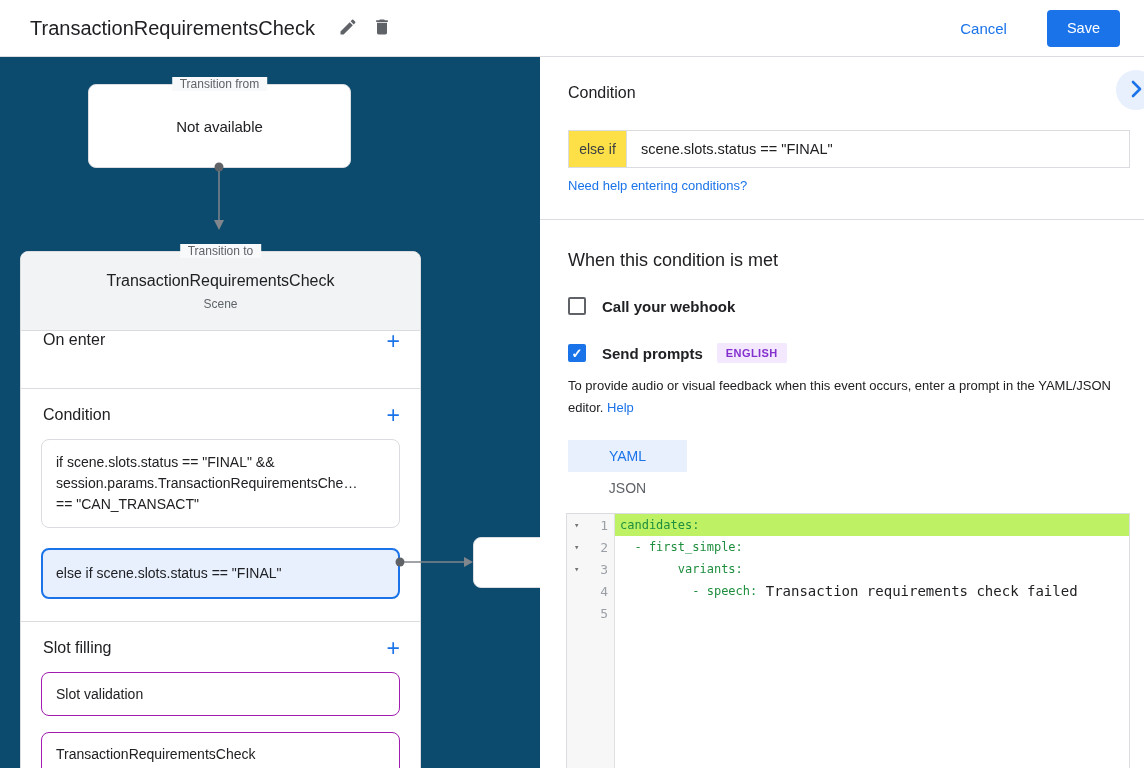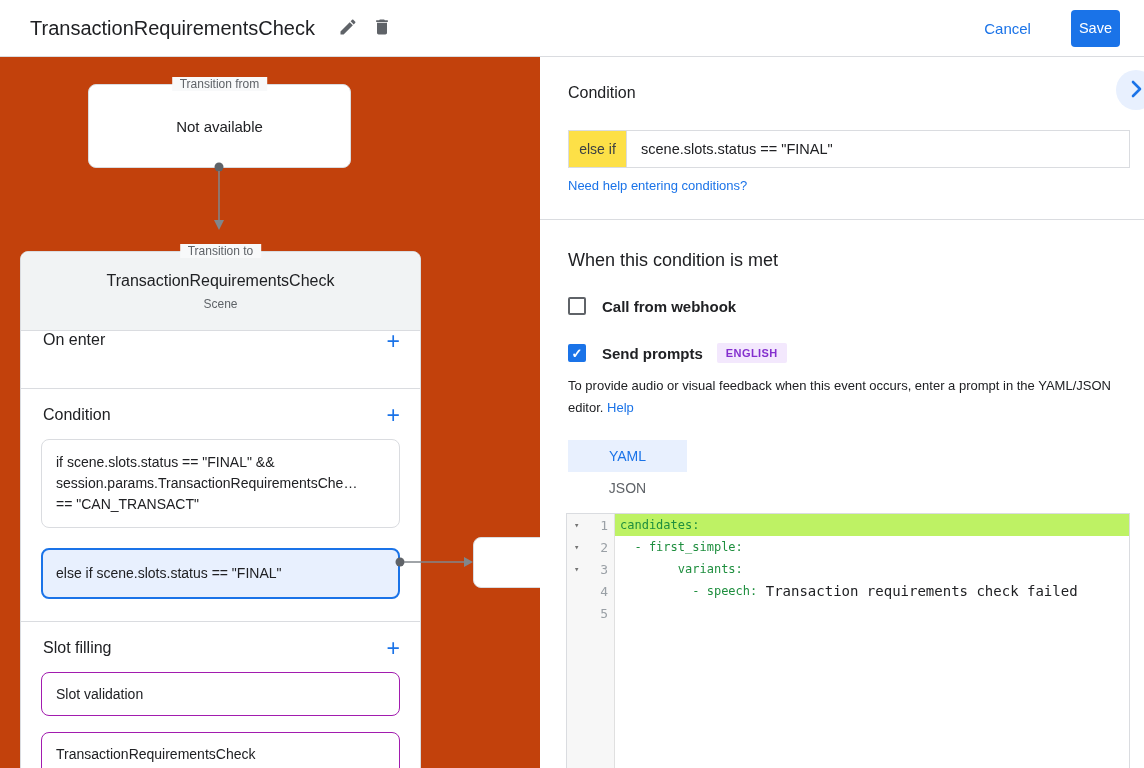--- a/index.html
+++ b/index.html
@@ -10,25 +10,25 @@
   }
   
   .app-header {
     height:57px; display:flex; align-items:center;
     padding:0 24px 0 30px; border-bottom:1px solid #dadce0; background:#fff;
   }
   .app-title { font-size:20px; font-weight:400; margin:0 16px 0 0; }
   .icon-btn { background:none; border:none; padding:5px 7px; cursor:pointer; display:flex; align-items:center; }
   .spacer { flex:1; }
   .cancel-btn { background:none; border:none; color:#1a73e8; font-size:15px; font-weight:500; margin-right:34px; cursor:pointer; font-family:inherit;margin-left:48px; }
-  .save-btn { background:#1a73e8; color:#fff; border:none; border-radius:4px; padding:0 8px; height:37px; font-size:14.5px; font-weight:500; cursor:pointer; font-family:inherit; }
+  .save-btn { background:#1a73e8; color:#fff; border:none; border-radius:4px; padding:0 20px; height:37px; font-size:14.5px; font-weight:500; cursor:pointer; font-family:inherit; }
 
   
   .main { display:flex; height:711px; }
-  .canvas { width:540px; flex-shrink:0; background:#c2410c; position:relative; overflow:hidden; }
+  .canvas { width:540px; flex-shrink:0; background:#0c4a6e; position:relative; overflow:hidden; }
   .panel { flex:1; background:#fff; position:relative; overflow:hidden; }
 
   
   .tfrom {
     position:absolute; left:88px; top:27px; width:263px; height:84px;
     background:#fff; border:1px solid #dadce0; border-radius:8px;
   }
   .legend {
     position:absolute; top:-8px; left:50%; transform:translateX(-50%);
     background:#f8f9fa; padding:0 8px; font-size:12px; color:#5f6368; white-space:nowrap;
@@ -238,21 +238,21 @@
       <input class="cond-input" type="text" value="scene.slots.status == &quot;FINAL&quot;" style="">
     </div>
     <a class="help-link">Need help entering conditions?</a>
 
     <div class="panel-divider"></div>
 
     <h2 class="when-title">When this condition is met</h2>
 
     <div class="check-row">
       <div class="checkbox"></div>
-      <span class="check-label">Call from webhook</span>
+      <span class="check-label">Call your webhook</span>
     </div>
 
     <div class="check-row second">
       <div class="checkbox checked">
         <span>✓</span>
       </div>
       <span class="check-label">Send prompts</span>
       <span class="badge">ENGLISH</span>
     </div>
 

